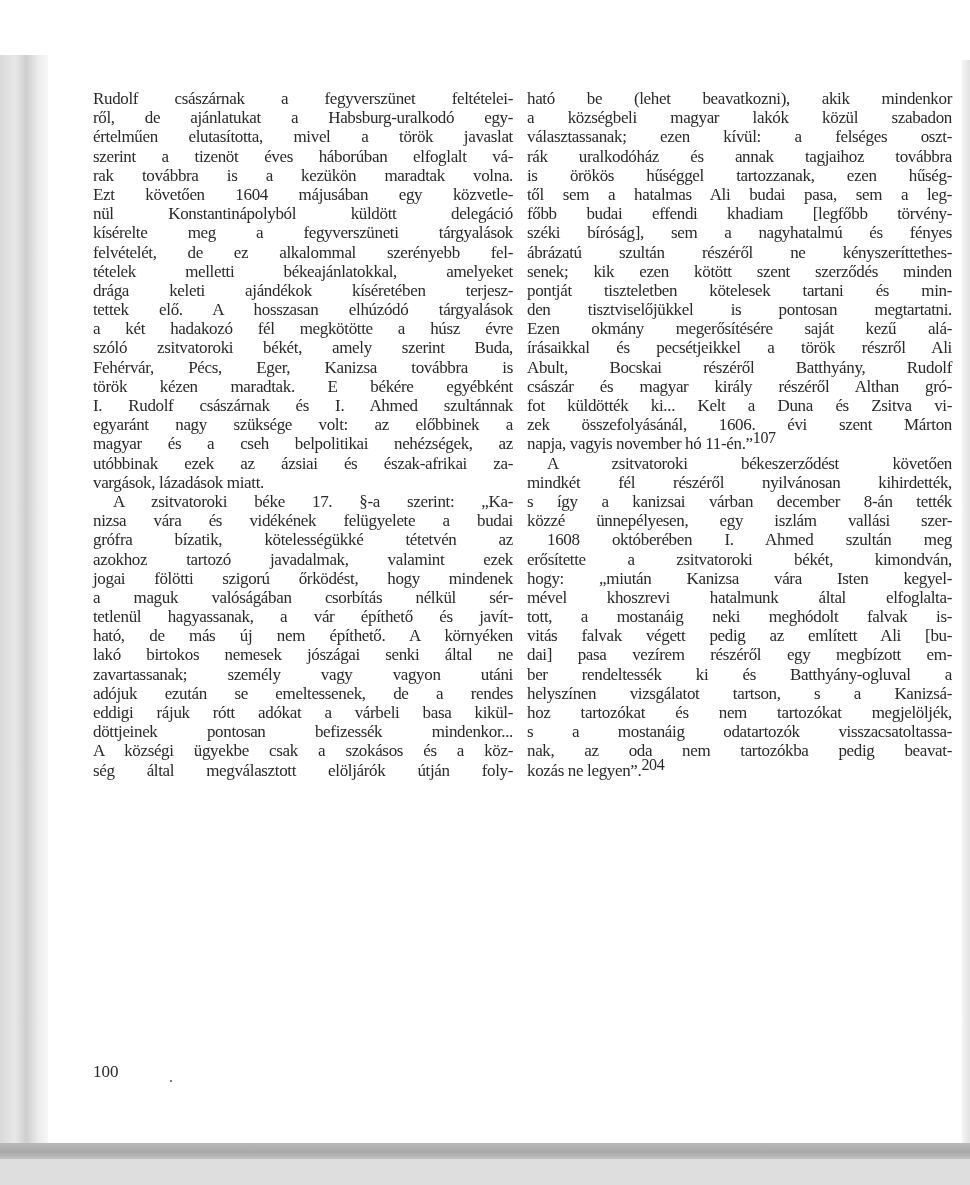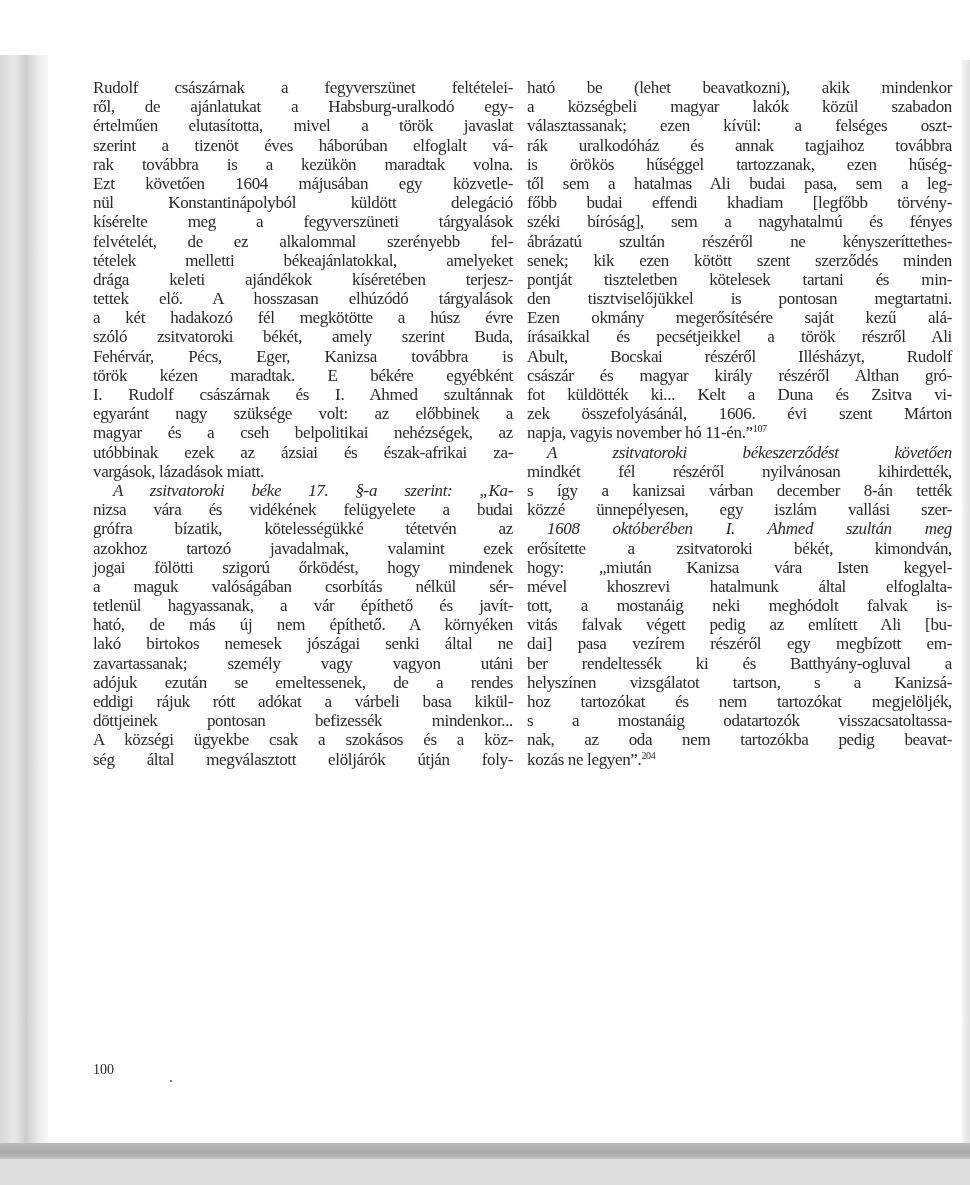--- a/index.html
+++ b/index.html
@@ -19,38 +19,38 @@
   }
   .bottom-under {
     position: absolute; left: 0; top: 1159px; width: 970px; height: 26px;
     background: #dedede;
   }
   .right-edge {
     position: absolute; right: 0; top: 60px; width: 8px; height: 1083px;
     background: linear-gradient(90deg, #f4f4f4, #e2e2e2);
   }
   .column {
-    position: absolute; top: 78px;
+    position: absolute; top: 89px;
     font-size: 17px; line-height: 19.2px;
     letter-spacing: -0.35px;
     font-family: "Liberation Serif", "DejaVu Serif", serif;
   }
   .col-left { left: 93px; width: 420px; }
   .col-right { left: 527px; width: 425px; }
   .line {
     display: block; white-space: nowrap;
     text-align: justify; text-align-last: justify;
     height: 19.2px;
   }
   .line.last { text-align-last: left; }
-  .line.indent { padding-left: 20px; font-style: italic; }
-  sup { font-size: 10px; line-height: 0; vertical-align: 6px; margin-top: 12px; }
+  .line.indent { padding-left: 20px; }
+  sup { font-size: 16px; line-height: 0; vertical-align: 6px; margin-top: 12px; }
   .page-number {
     position: absolute; left: 93px; top: 1062px;
-    font-size: 14px; font-family: "Liberation Serif", "DejaVu Serif", serif;
+    font-size: 17px; font-family: "Liberation Serif", "DejaVu Serif", serif;
   }
   .speck { position: absolute; left: 170px; top: 1080px; width: 2px; height: 2px; background: #555; border-radius: 50%; }
 </style>
 </head>
 <body>
 
 <div class="spine"></div>
 <div class="right-edge"></div>
 
 <div class="column col-left">
@@ -100,21 +100,21 @@
   <span class="line">is örökös hűséggel tartozzanak, ezen hűség-</span>
   <span class="line">től sem a hatalmas Ali budai pasa, sem a leg-</span>
   <span class="line">főbb budai effendi khadiam [legfőbb törvény-</span>
   <span class="line">széki bíróság], sem a nagyhatalmú és fényes</span>
   <span class="line">ábrázatú szultán részéről ne kényszeríttethes-</span>
   <span class="line">senek; kik ezen kötött szent szerződés minden</span>
   <span class="line">pontját tiszteletben kötelesek tartani és min-</span>
   <span class="line">den tisztviselőjükkel is pontosan megtartatni.</span>
   <span class="line">Ezen okmány megerősítésére saját kezű alá-</span>
   <span class="line">írásaikkal és pecsétjeikkel a török részről Ali</span>
-  <span class="line">Abult, Bocskai részéről Illésházyt, Rudolf</span>
+  <span class="line">Abult, Bocskai részéről Batthyány, Rudolf</span>
   <span class="line">császár és magyar király részéről Althan gró-</span>
   <span class="line">fot küldötték ki... Kelt a Duna és Zsitva vi-</span>
   <span class="line">zek összefolyásánál, 1606. évi szent Márton</span>
   <span class="line last"><span>napja, vagyis november hó 11-én.”</span><sup>107</sup></span>
   <span class="line indent">A zsitvatoroki békeszerződést követően</span>
   <span class="line">mindkét fél részéről nyilvánosan kihirdették,</span>
   <span class="line">s így a kanizsai várban december 8-án tették</span>
   <span class="line">közzé ünnepélyesen, egy iszlám vallási szer-</span>
   <span class="line indent">1608 októberében I. Ahmed szultán meg</span>
   <span class="line">erősítette a zsitvatoroki békét, kimondván,</span>

